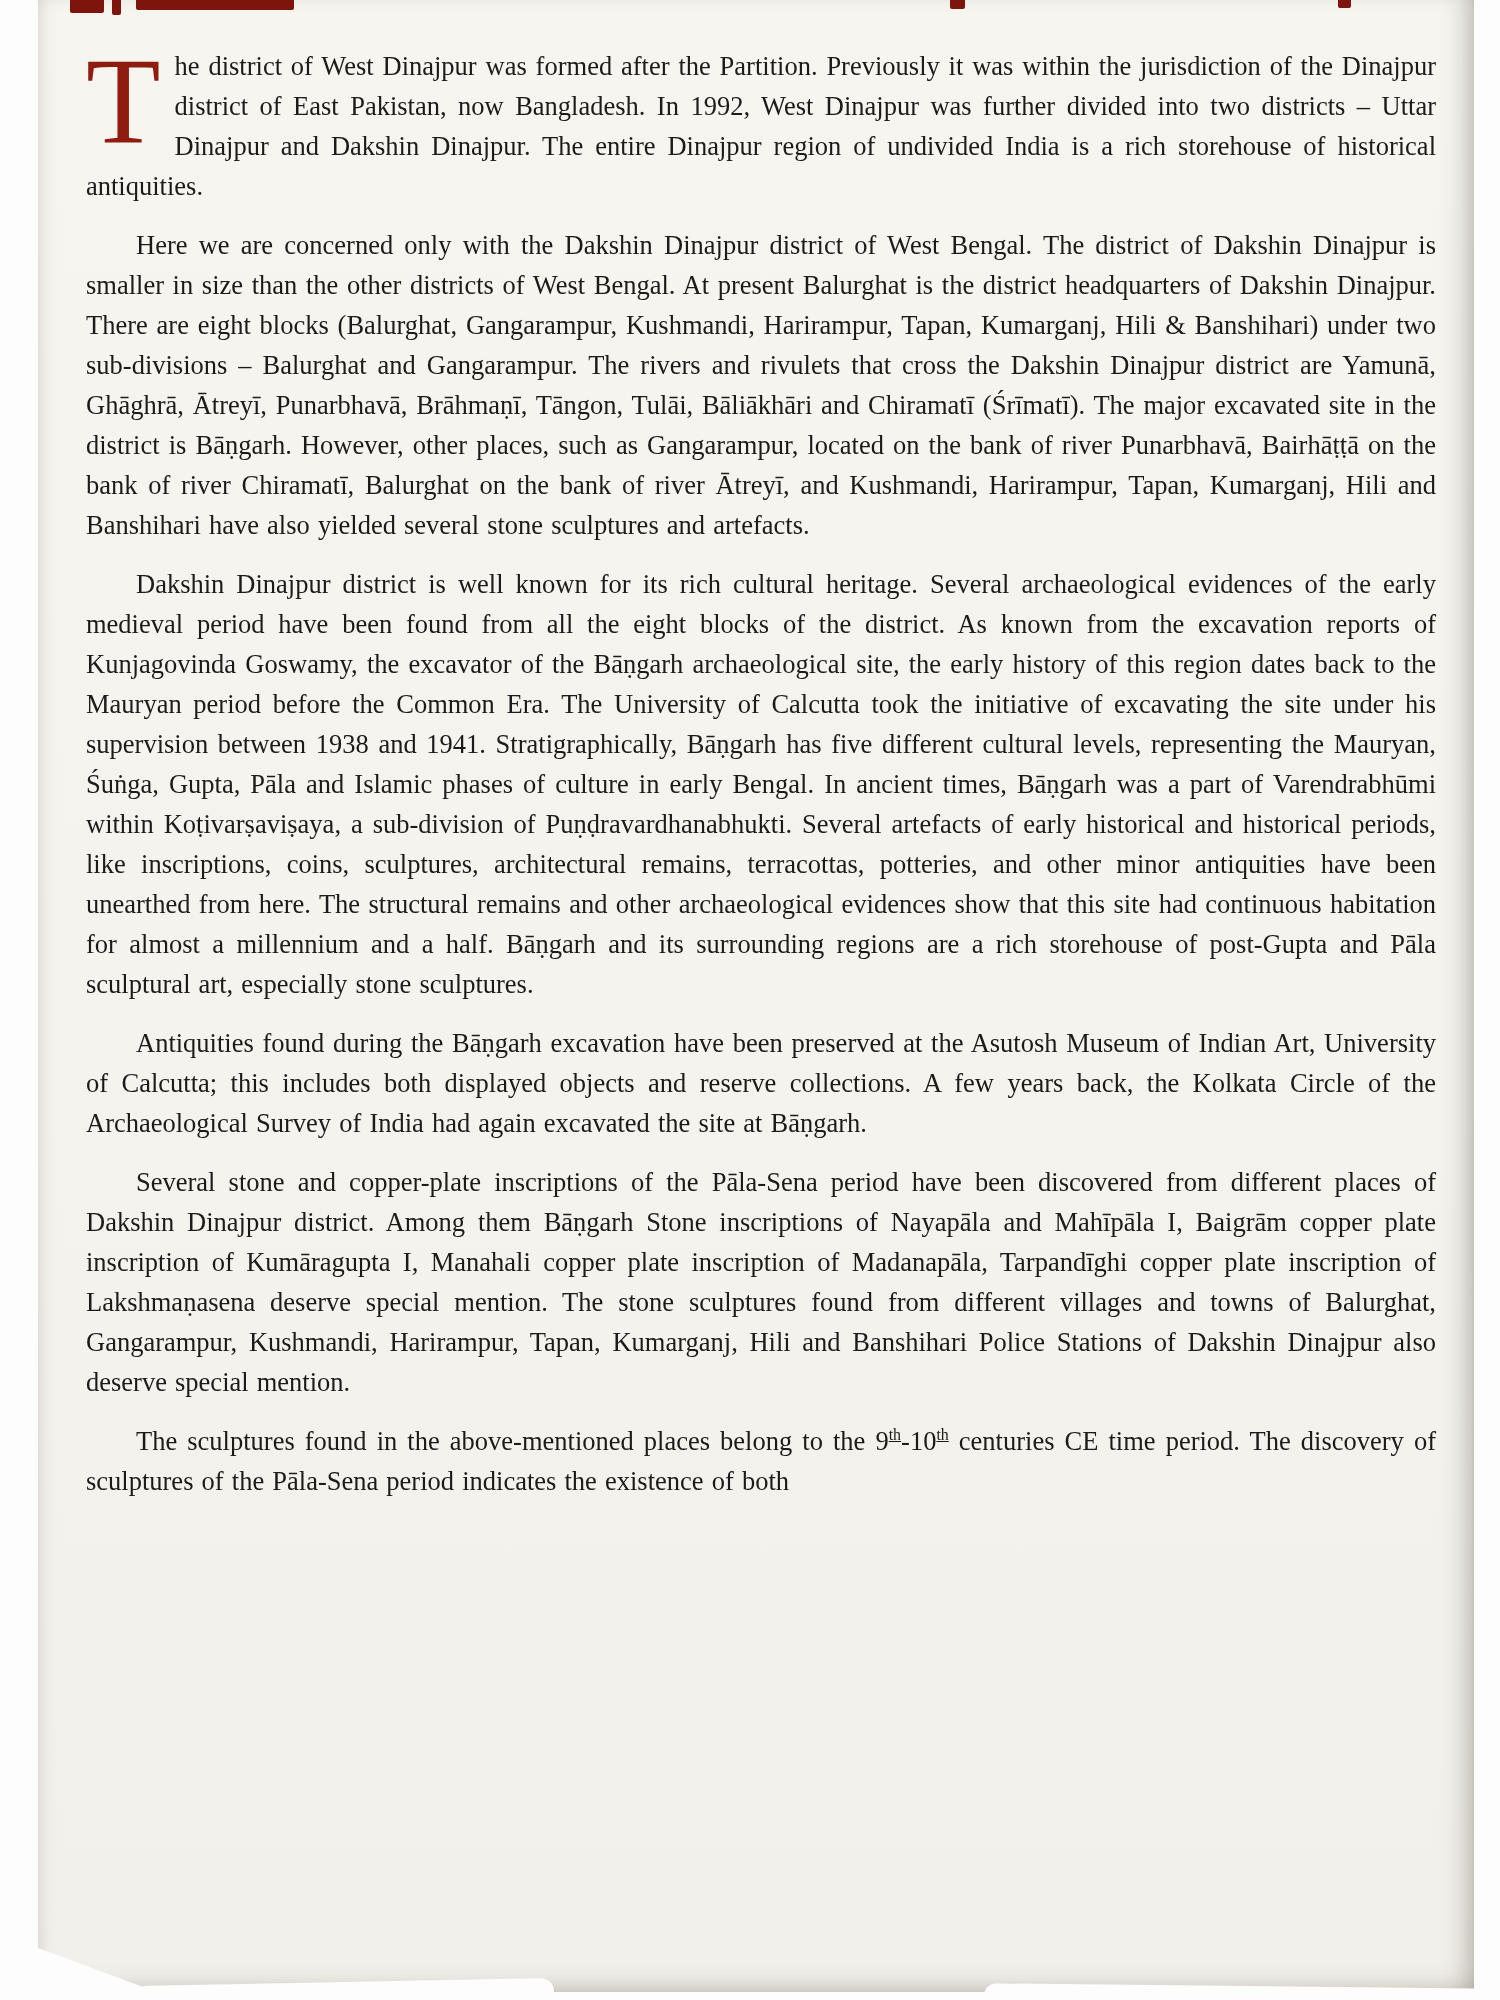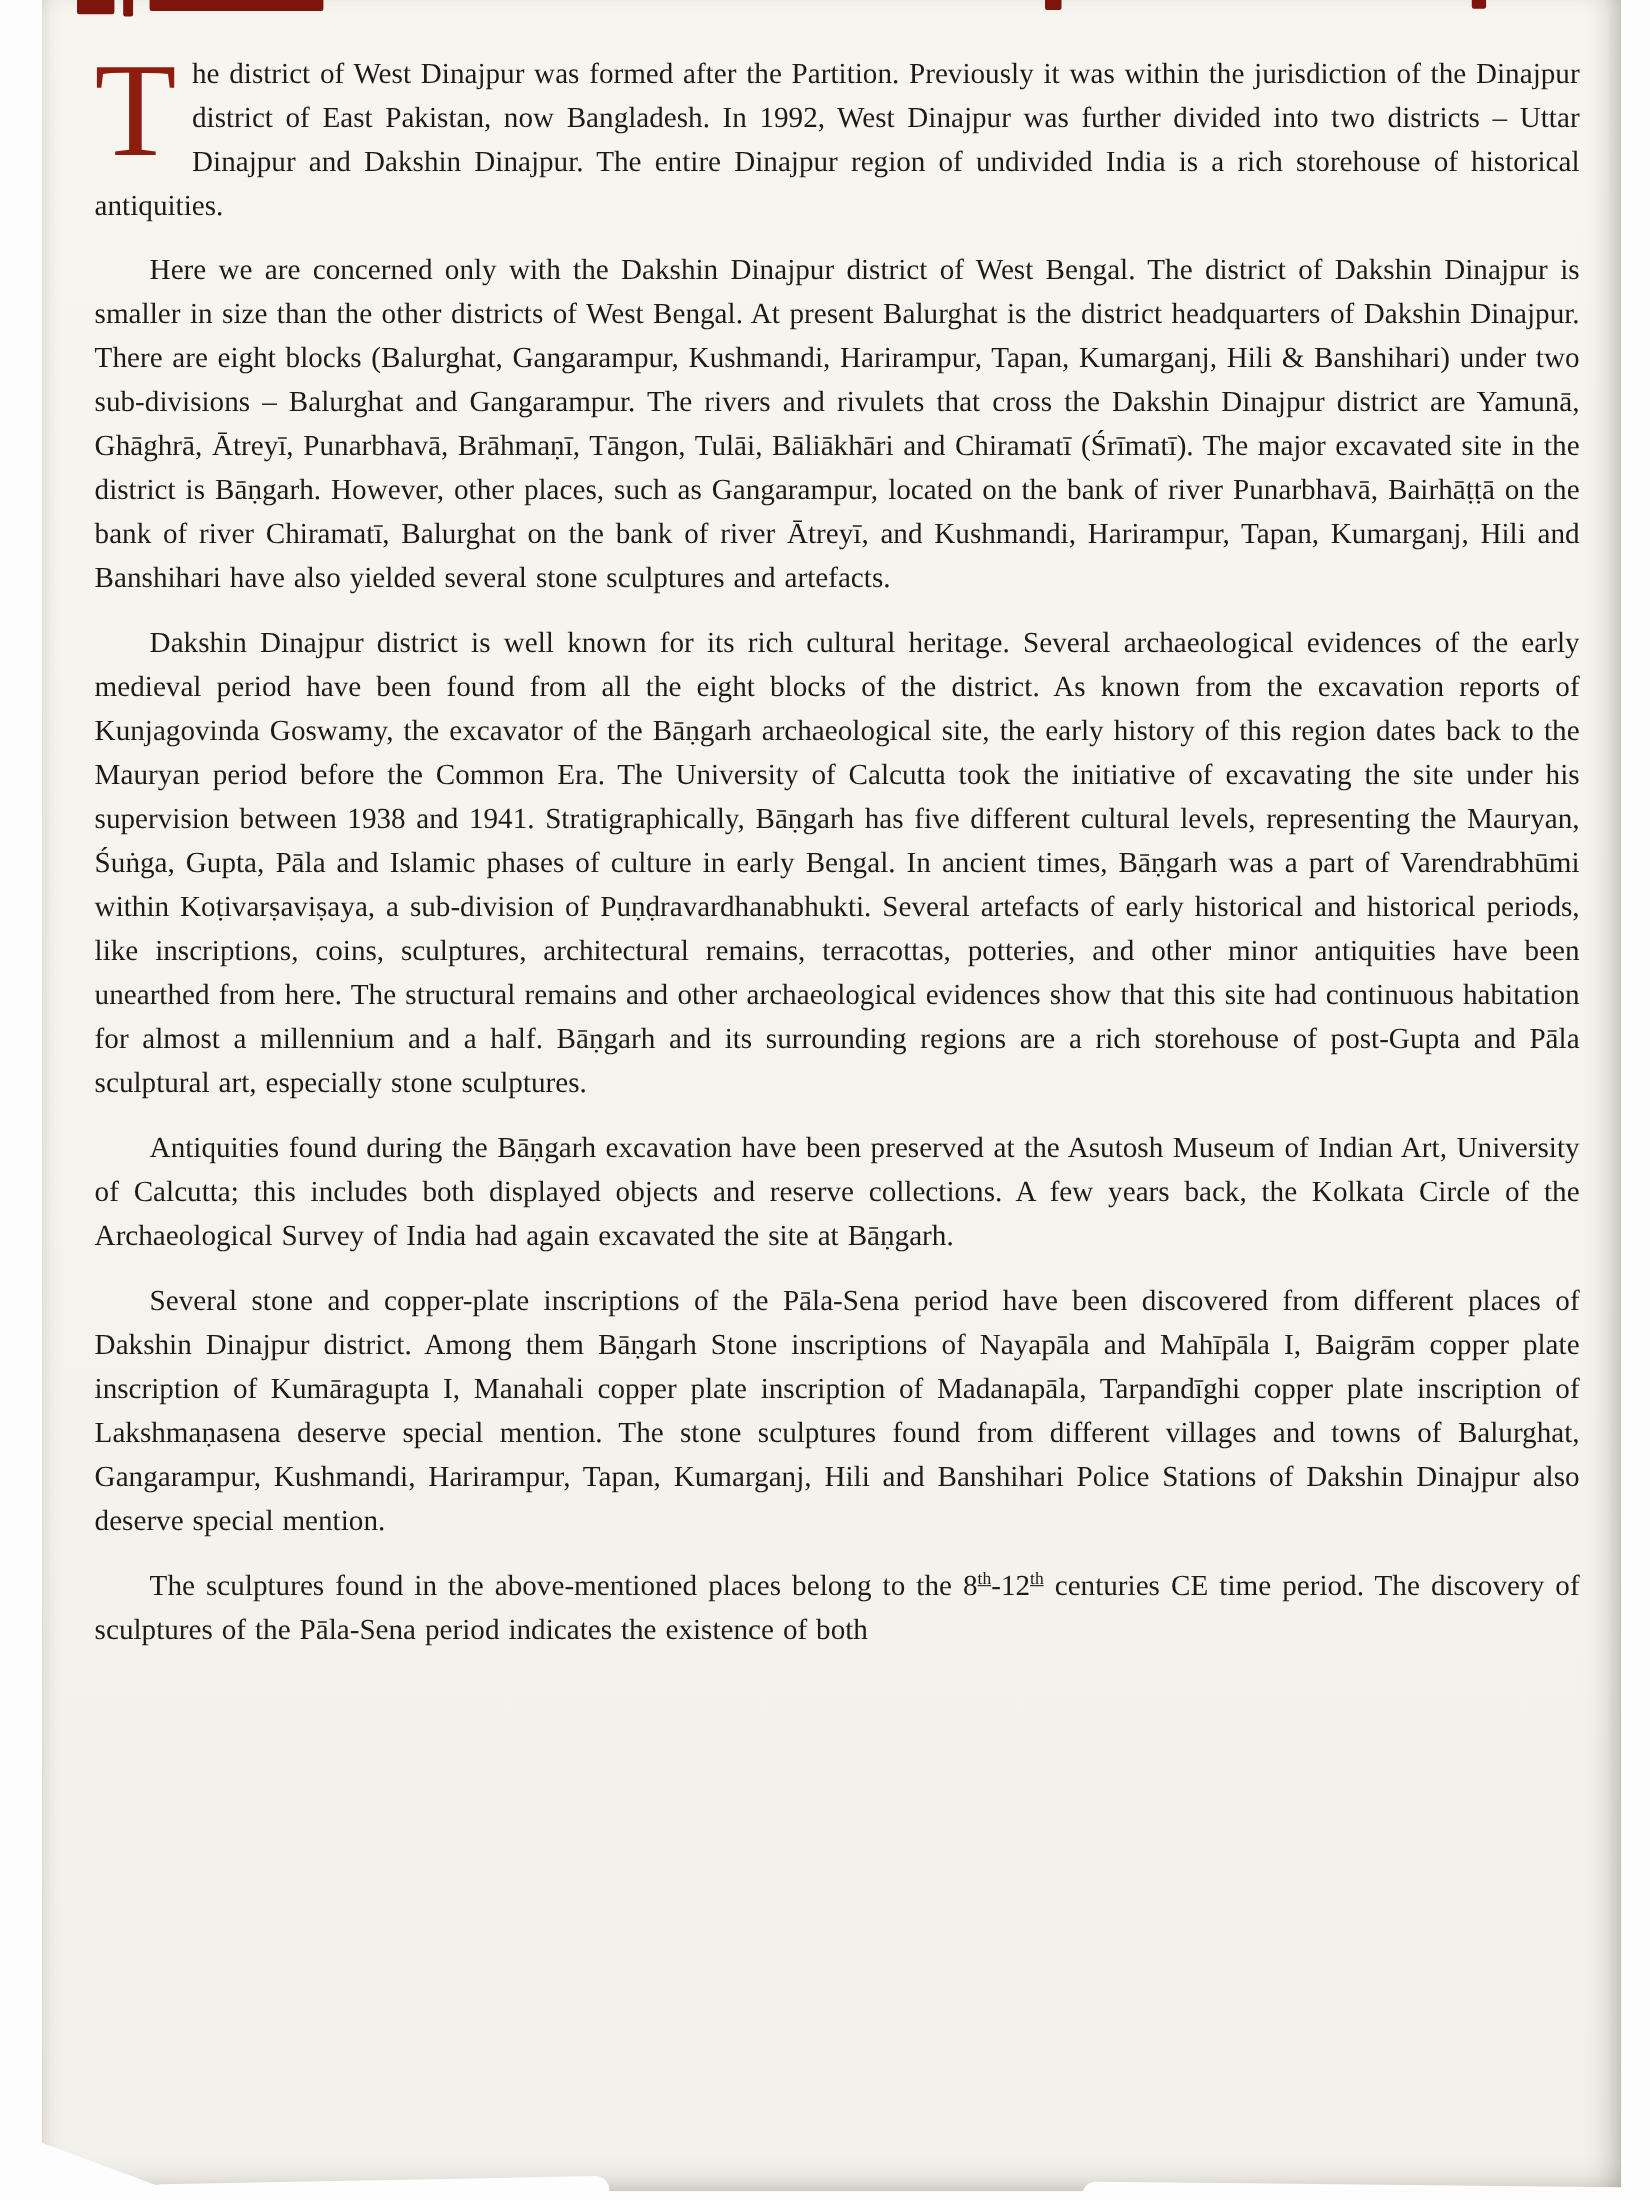--- a/index.html
+++ b/index.html
@@ -135,21 +135,21 @@
 
     <p class="para indent">Here we are concerned only with the Dakshin Dinajpur district of West Bengal. The district of Dakshin Dinajpur is smaller in size than the other districts of West Bengal. At present Balurghat is the district headquarters of Dakshin Dinajpur. There are eight blocks (Balurghat, Gangarampur, Kushmandi, Harirampur, Tapan, Kumarganj, Hili &amp; Banshihari) under two sub-divisions – Balurghat and Gangarampur. The rivers and rivulets that cross the Dakshin Dinajpur district are Yamunā, Ghāghrā, Ātreyī, Punarbhavā, Brāhmaṇī, Tāngon, Tulāi, Bāliākhāri and Chiramatī (Śrīmatī). The major excavated site in the district is Bāṇgarh. However, other places, such as Gangarampur, located on the bank of river Punarbhavā, Bairhāṭṭā on the bank of river Chiramatī, Balurghat on the bank of river Ātreyī, and Kushmandi, Harirampur, Tapan, Kumarganj, Hili and Banshihari have also yielded several stone sculptures and artefacts.</p>
 
     <p class="para indent">Dakshin Dinajpur district is well known for its rich cultural heritage. Several archaeological evidences of the early medieval period have been found from all the eight blocks of the district. As known from the excavation reports of Kunjagovinda Goswamy, the excavator of the Bāṇgarh archaeological site, the early history of this region dates back to the Mauryan period before the Common Era. The University of Calcutta took the initiative of excavating the site under his supervision between 1938 and 1941. Stratigraphically, Bāṇgarh has five different cultural levels, representing the Mauryan, Śuṅga, Gupta, Pāla and Islamic phases of culture in early Bengal. In ancient times, Bāṇgarh was a part of Varendrabhūmi within Koṭivarṣaviṣaya, a sub-division of Puṇḍravardhanabhukti. Several artefacts of early historical and historical periods, like inscriptions, coins, sculptures, architectural remains, terracottas, potteries, and other minor antiquities have been unearthed from here. The structural remains and other archaeological evidences show that this site had continuous habitation for almost a millennium and a half. Bāṇgarh and its surrounding regions are a rich storehouse of post-Gupta and Pāla sculptural art, especially stone sculptures.</p>
 
     <p class="para indent">Antiquities found during the Bāṇgarh excavation have been preserved at the Asutosh Museum of Indian Art, University of Calcutta; this includes both displayed objects and reserve collections. A few years back, the Kolkata Circle of the Archaeological Survey of India had again excavated the site at Bāṇgarh.</p>
 
     <p class="para indent">Several stone and copper-plate inscriptions of the Pāla-Sena period have been discovered from different places of Dakshin Dinajpur district. Among them Bāṇgarh Stone inscriptions of Nayapāla and Mahīpāla I, Baigrām copper plate inscription of Kumāragupta I, Manahali copper plate inscription of Madanapāla, Tarpandīghi copper plate inscription of Lakshmaṇasena deserve special mention. The stone sculptures found from different villages and towns of Balurghat, Gangarampur, Kushmandi, Harirampur, Tapan, Kumarganj, Hili and Banshihari Police Stations of Dakshin Dinajpur also deserve special mention.</p>
 
     <p class="para indent">
-      <span>The sculptures found in the above-mentioned places belong to the 8</span><sup class="ord">th</sup><span>-12</span><sup class="ord">th</sup><span> centuries CE time period. The discovery of sculptures of the Pāla-Sena period indicates the existence of both</span>
+      <span>The sculptures found in the above-mentioned places belong to the 9</span><sup class="ord">th</sup><span>-10</span><sup class="ord">th</sup><span> centuries CE time period. The discovery of sculptures of the Pāla-Sena period indicates the existence of both</span>
     </p>
 
   </div>
 
   <div class="torn-corner"></div>
   <div class="torn-strip"></div>
   <div class="torn-strip-right"></div>
 
 </div>
 

